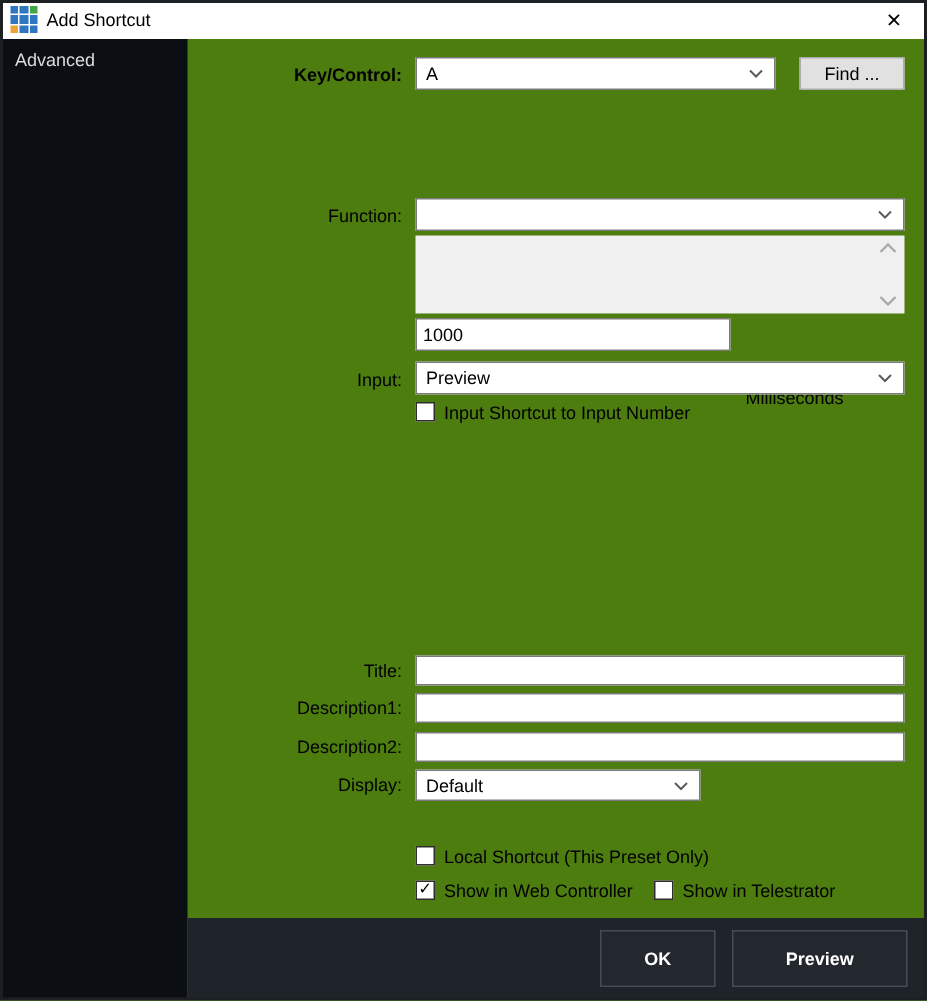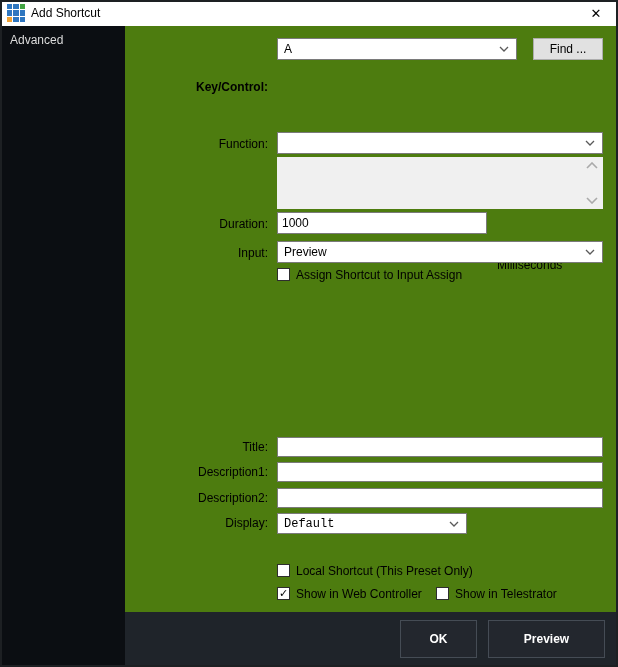--- a/index.html
+++ b/index.html
@@ -66,21 +66,21 @@
         <span style="background: rgb(46, 118, 192);"></span>
       </span>
     <span class="win-title">Add Shortcut</span>
     <span class="close-btn">✕</span>
   </div>
 
   <div class="sidebar">
     <div class="tab">Advanced</div>
   </div>
 
-  <div class="lbl bold" style="top:43px;margin-top:37px;">Key/Control:</div>
+  <div class="lbl bold" style="top:43px;">Key/Control:</div>
   <div class="combo" style="left:277px;top:38px;width:240px;height:22px;">
     <span>A</span>
     <svg class="chev" width="10" height="6" viewBox="0 0 10 6">
         <polyline points="1,1 5,5 9,1" fill="none" stroke="#5a5a5a" stroke-width="1.3"></polyline>
       </svg>
   </div>
   <button class="findbtn">Find ...</button>
 
   <div class="lbl" style="top:137px;">Function:</div>
   <div class="combo" style="left:277px;top:132px;width:326px;height:22px;">
@@ -92,46 +92,45 @@
 
   <div class="panel">
     <svg class="scroll-up" viewBox="0 0 12 8">
         <polyline points="1,6 6,1 11,6" fill="none" stroke="#aaaaaa" stroke-width="1.6"></polyline>
       </svg>
     <svg class="scroll-dn" viewBox="0 0 12 8">
         <polyline points="1,2 6,7 11,2" fill="none" stroke="#aaaaaa" stroke-width="1.6"></polyline>
       </svg>
   </div>
 
-  <div class="lbl" style="top:217px;">Duration:</div>
   <input class="txt" style="left: 277px; top: 212px; width: 210px; height: 22px;" value="1000">
   <div class="unit" style="top:217px;margin-top:41px;">Milliseconds</div>
 
   <div class="lbl" style="top:246px;">Input:</div>
   <div class="combo" style="left:277px;top:241px;width:326px;height:22px;">
     <span>Preview</span>
     <svg class="chev" width="10" height="6" viewBox="0 0 10 6">
         <polyline points="1,1 5,5 9,1" fill="none" stroke="#5a5a5a" stroke-width="1.3"></polyline>
       </svg>
   </div>
 
   <span class="cb" style="left:277px;top:268px;"></span>
-  <span class="cb-lbl" style="left:296px;top:268px;">Assign Shortcut to Input Assign</span>
+  <span class="cb-lbl" style="left:296px;top:268px;">Input Shortcut to Input Number</span>
 
   <div class="lbl" style="top:440px;">Title:</div>
   <input class="txt" style="left: 277px; top: 437px; width: 326px; height: 20px;" value="">
 
   <div class="lbl" style="top:465px;">Description1:</div>
   <input class="txt" style="left: 277px; top: 462px; width: 326px; height: 20px;" value="">
 
   <div class="lbl" style="top:491px;">Description2:</div>
   <input class="txt" style="left: 277px; top: 488px; width: 326px; height: 20px;" value="">
 
   <div class="lbl" style="top:516px;">Display:</div>
-  <div class="combo" style="left:277px;top:513px;width:190px;height:21px;font-family:Liberation Mono, monospace;">
+  <div class="combo" style="left:277px;top:513px;width:190px;height:21px;">
     <span>Default</span>
     <svg class="chev" width="10" height="6" viewBox="0 0 10 6">
         <polyline points="1,1 5,5 9,1" fill="none" stroke="#5a5a5a" stroke-width="1.3"></polyline>
       </svg>
   </div>
 
   <span class="cb" style="left:277px;top:564px;"></span>
   <span class="cb-lbl" style="left:296px;top:564px;">Local Shortcut (This Preset Only)</span>
 
   <span class="cb" style="left:277px;top:587px;">✓</span>

